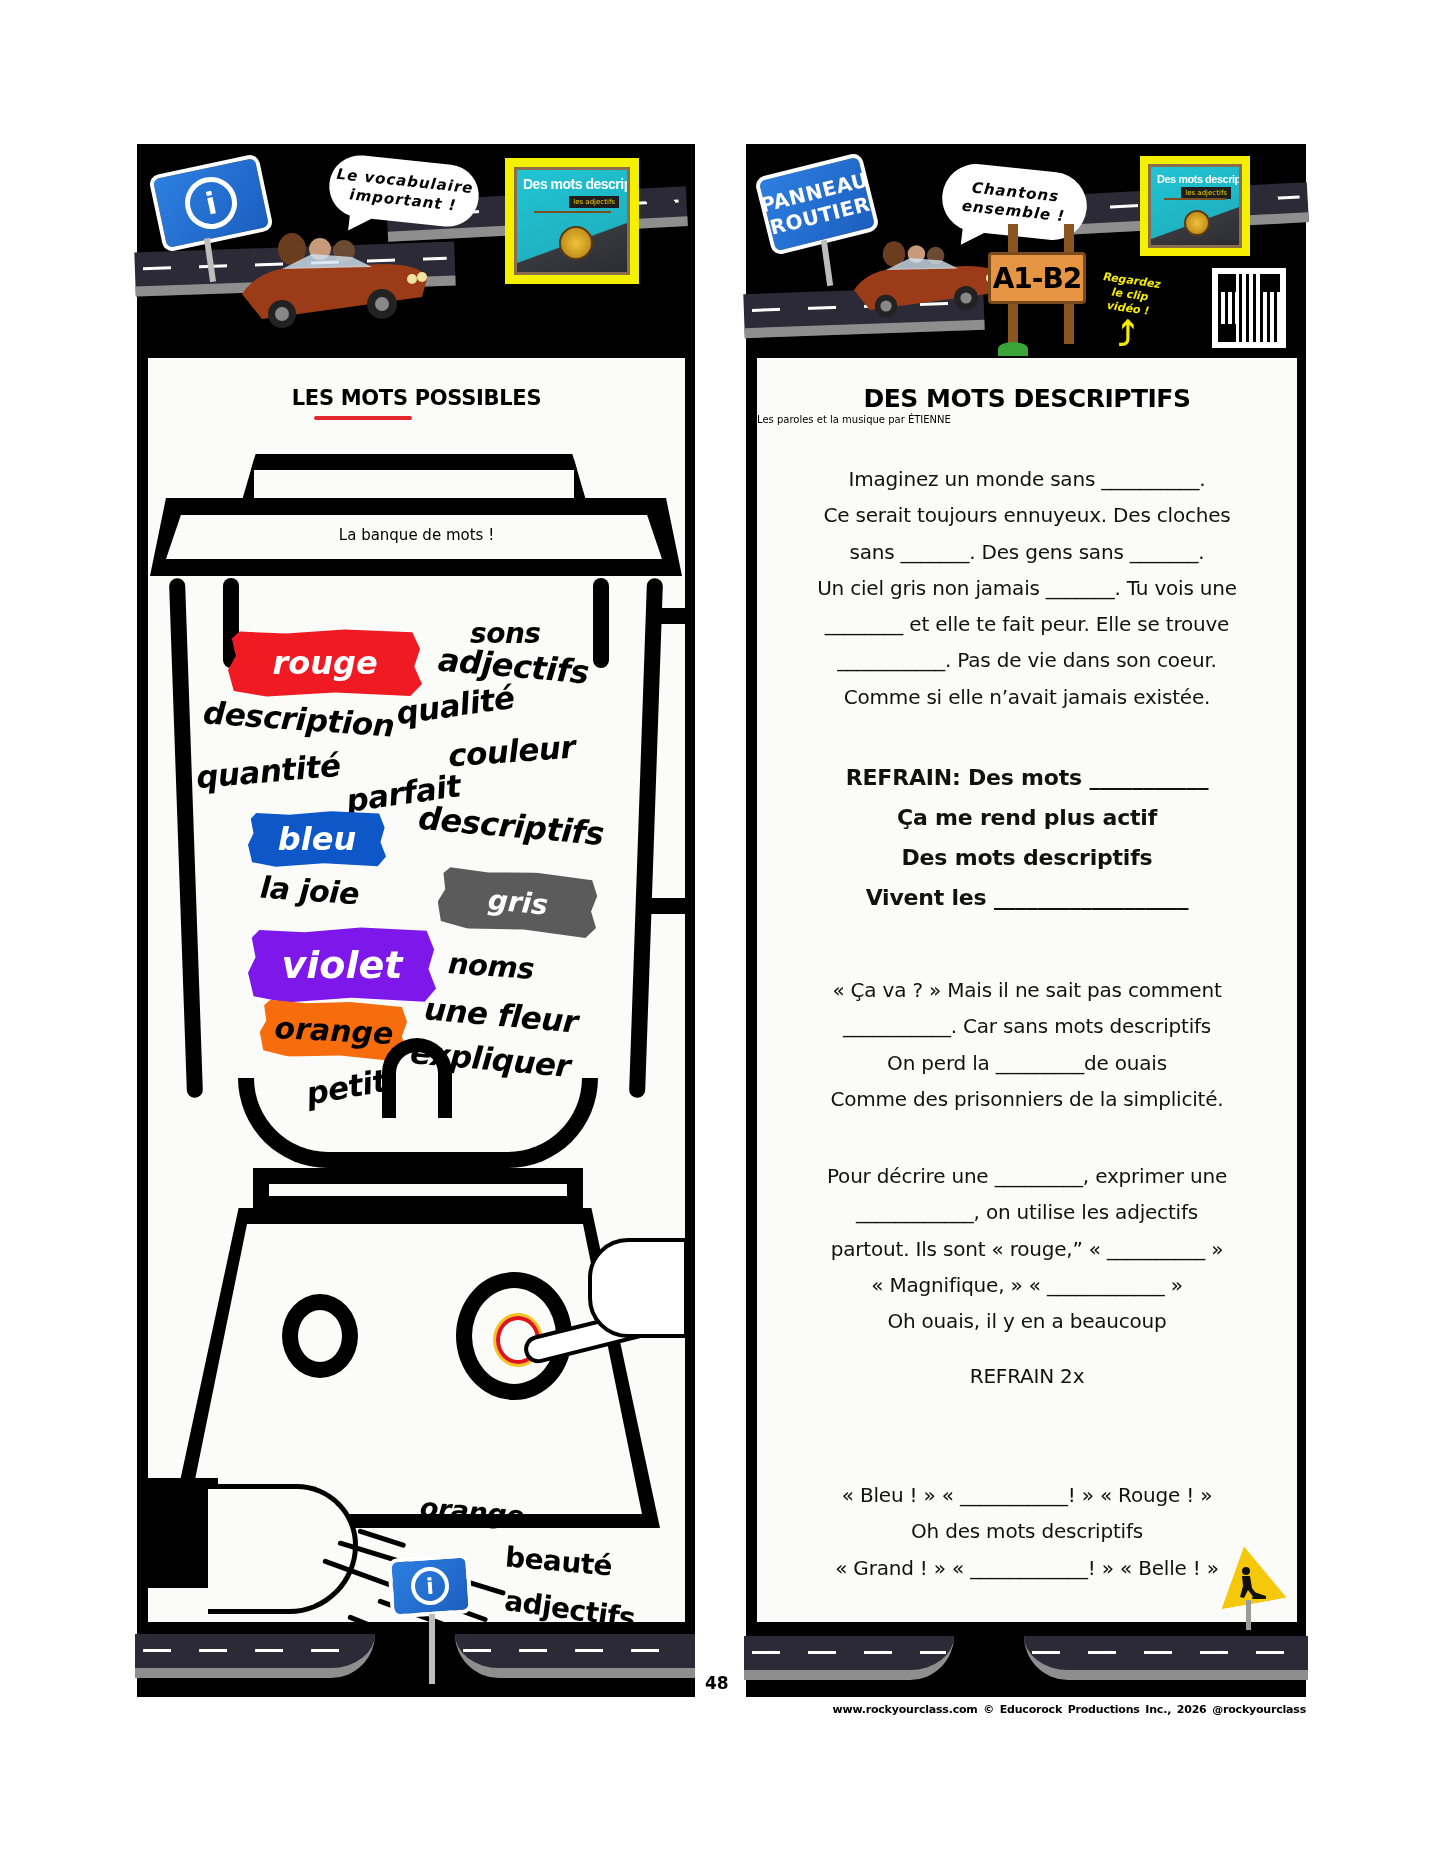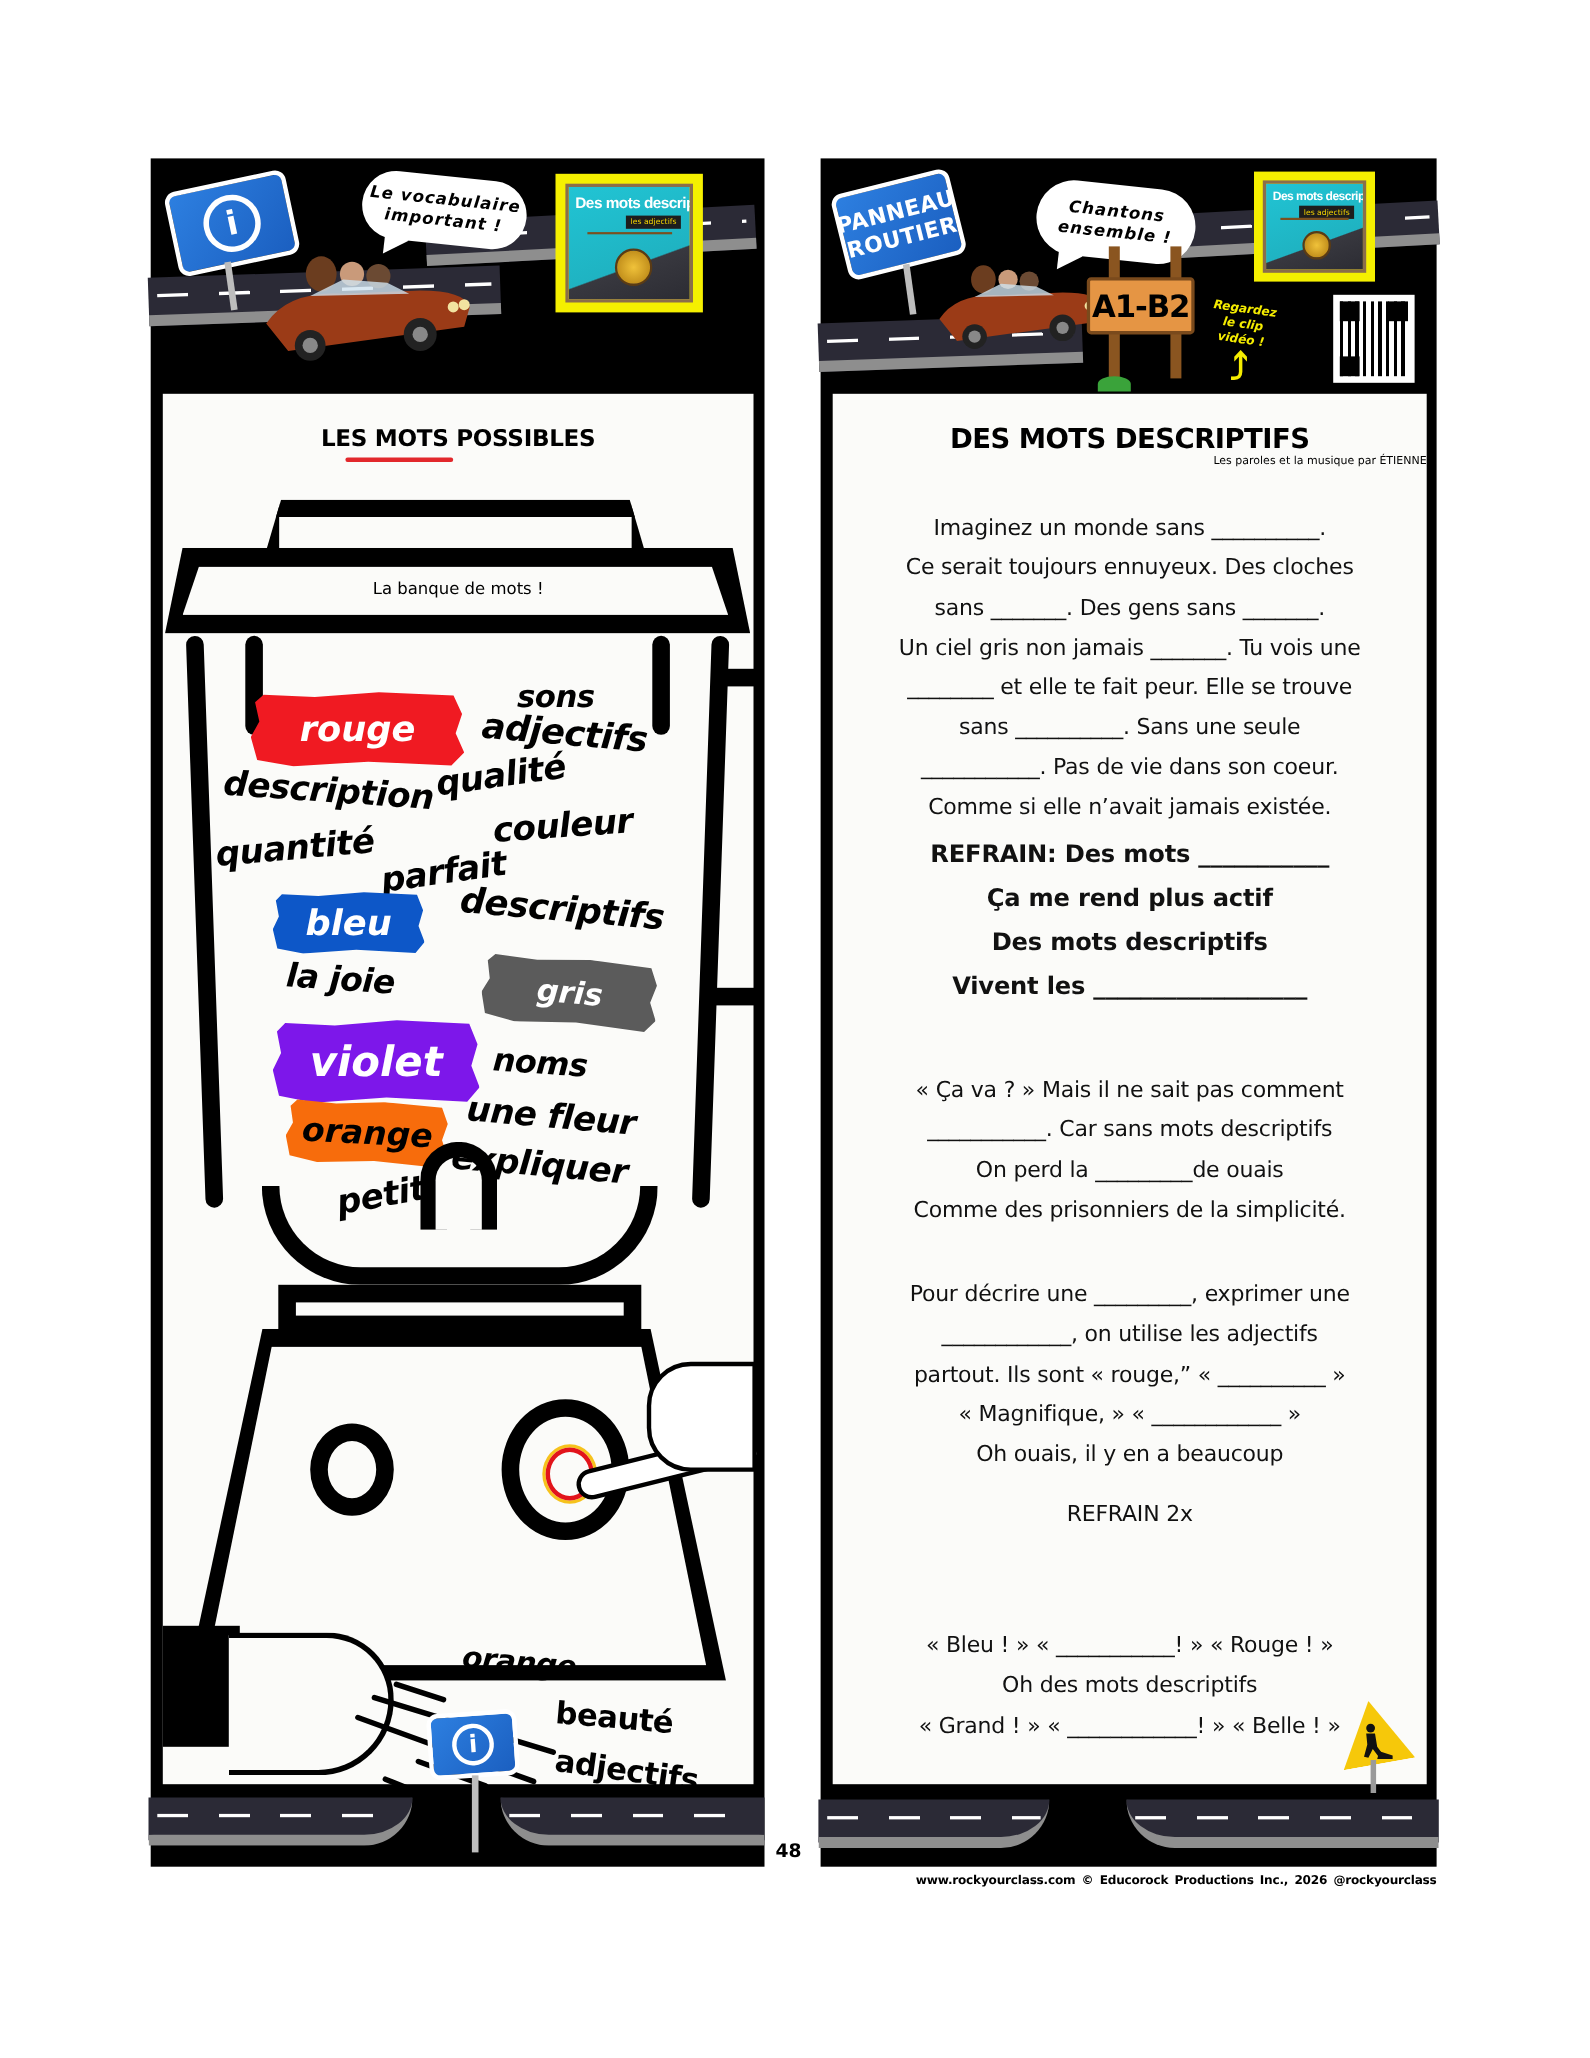--- a/index.html
+++ b/index.html
@@ -110,21 +110,21 @@
     white-space: nowrap; letter-spacing: -0.5px; line-height: 1; }
   .paint { position: absolute; display: flex; align-items: center; justify-content: center; color: #fff;
     font-family: "DejaVu Sans", sans-serif; font-weight: bold; font-style: italic;
     clip-path: polygon(2% 15%,6% 5%,30% 8%,60% 2%,95% 6%,99% 30%,96% 55%,100% 80%,94% 97%,55% 92%,20% 98%,3% 90%,0 60%,4% 40%); }
 
   .info-bottom { position: absolute; }
 
   
   .rp-title { position: absolute; left: 0; right: 0; top: 26px; text-align: center; font-family: "DejaVu Sans", sans-serif;
     font-weight: bold; font-size: 25px; letter-spacing: -0.5px; }
-  .rp-sub { position: absolute; left: 0; right: 0; top: 56px; text-align: right; font-family: "DejaVu Sans", sans-serif; font-size: 10px; padding-left: 36px; }
+  .rp-sub { position: absolute; left: 0; right: 0; top: 56px; text-align: left; font-family: "DejaVu Sans", sans-serif; font-size: 10px; }
   .lyrics { position: absolute; left: 0; right: 0; text-align: center; font-family: "DejaVu Sans", sans-serif; font-size: 20px;
     line-height: 36.3px; color: #111; letter-spacing: -0.2px; }
   .lyrics.bold { font-weight: bold; font-size: 22px; line-height: 40px; }
   .lyrics .line { display: block; white-space: nowrap; }
   .warn { position: absolute; left: 1216px; top: 1546px; width: 66px; height: 58px; background: #f6c80a;
     clip-path: polygon(50% 0,100% 100%,0 100%); transform: rotate(-10deg); }
   .warn-pole { position: absolute; left: 1246px; top: 1600px; width: 5px; height: 30px; background: #9a9a9a; }
 
   .page-number { position: absolute; left: 705px; top: 1673px; font-family: "DejaVu Sans", sans-serif; font-weight: bold; font-size: 17px; }
   .footer { position: absolute; right: 139px; top: 1703px; font-family: "DejaVu Sans", sans-serif; font-weight: bold; font-size: 11px;
@@ -315,21 +315,20 @@
   <div class="white">
     <div class="rp-title">DES MOTS DESCRIPTIFS</div>
     <div class="rp-sub">Les paroles et la musique par ÉTIENNE</div>
 
     <div class="lyrics" style="top:103px;">
       <span class="line">Imaginez un monde sans __________.</span>
       <span class="line">Ce serait toujours ennuyeux. Des cloches</span>
       <span class="line">sans _______. Des gens sans _______.</span>
       <span class="line">Un ciel gris non jamais _______. Tu vois une</span>
       <span class="line">________ et elle te fait peur. Elle se trouve</span>
-      <span class="line">sans __________. Sans une seule</span>
       <span class="line">___________. Pas de vie dans son coeur.</span>
       <span class="line">Comme si elle n’avait jamais existée.</span>
     </div>
 
     <div class="lyrics bold" style="top:400px;">
       <span class="line">REFRAIN: Des mots ___________</span>
       <span class="line">Ça me rend plus actif</span>
       <span class="line">Des mots descriptifs</span>
       <span class="line">Vivent les __________________</span>
     </div>

